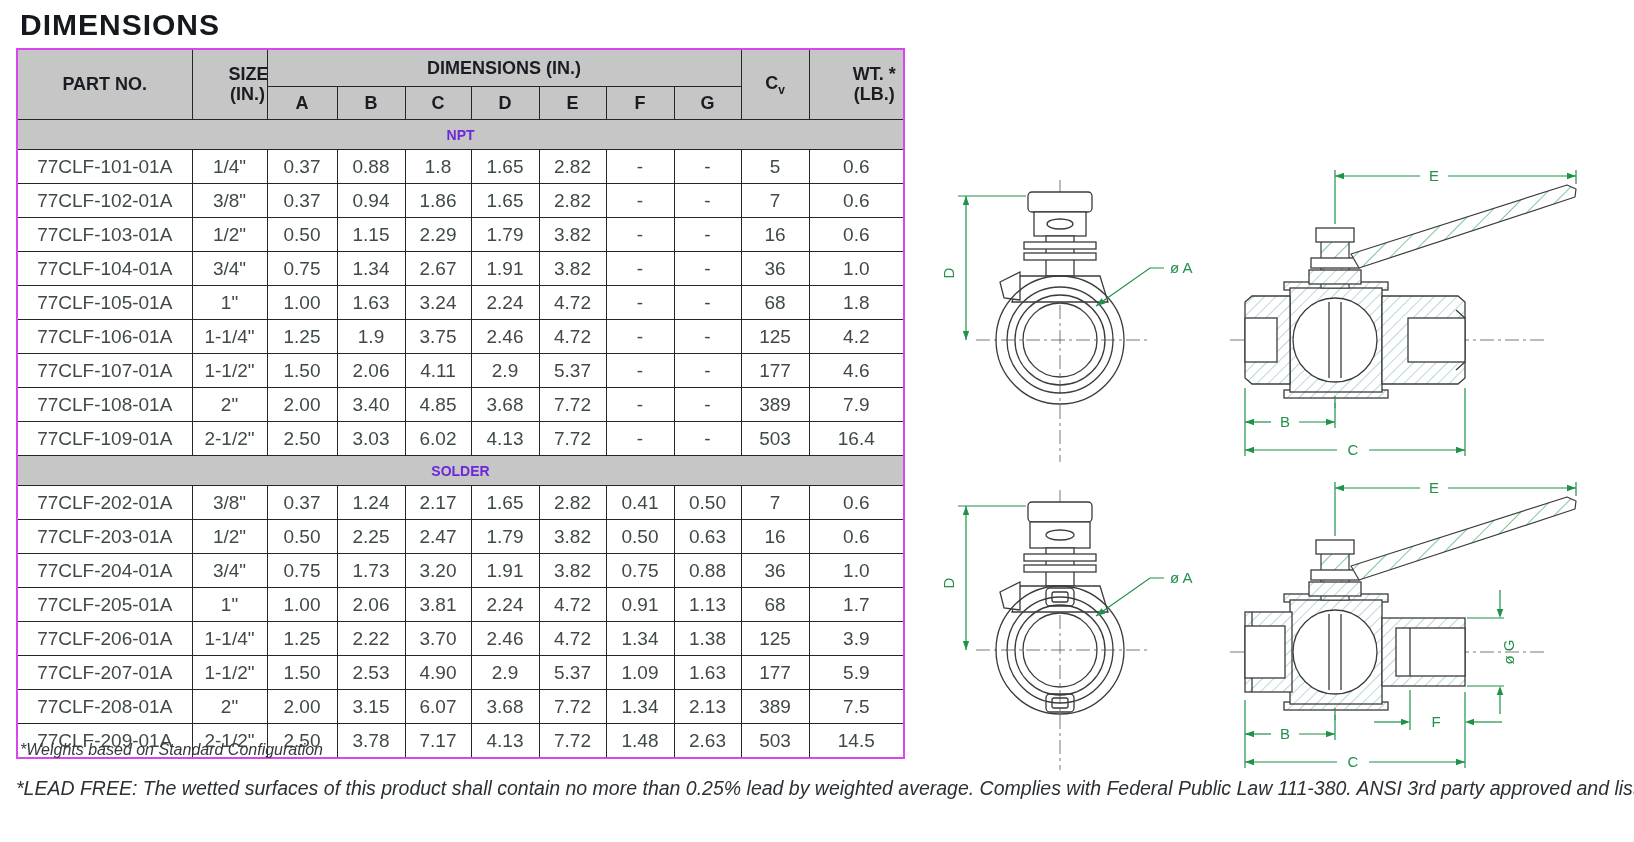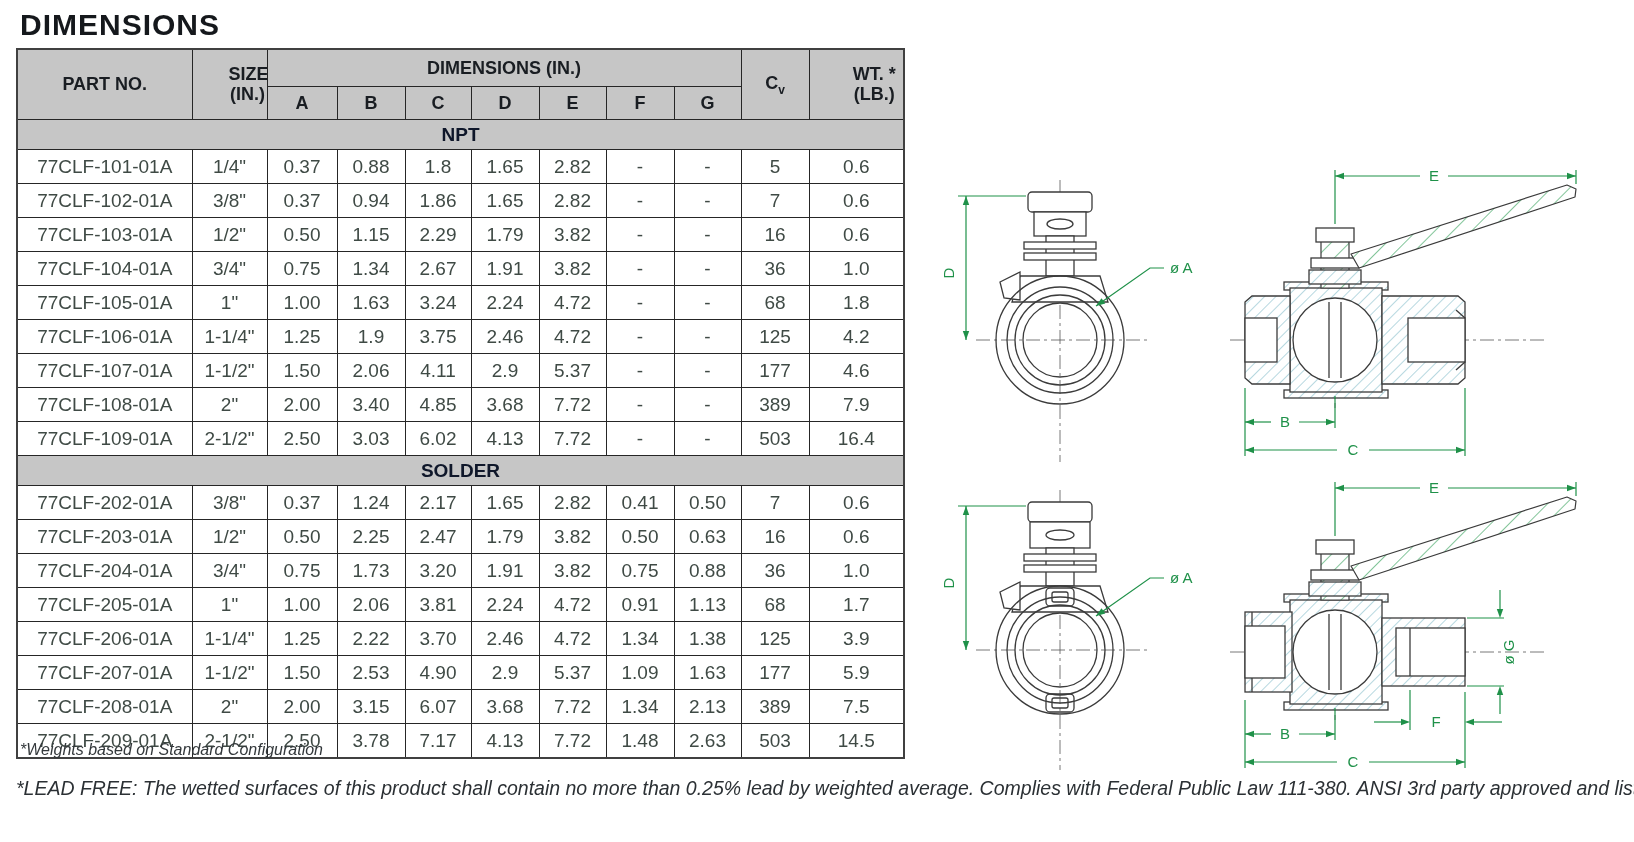--- a/index.html
+++ b/index.html
@@ -3,31 +3,31 @@
 <meta charset="utf-8">
 <style>
   html,body{margin:0;padding:0;background:#ffffff;}
   body{width:1634px;height:842px;position:relative;overflow:hidden;
        font-family:"Liberation Sans",sans-serif;}
 
   .page-title{position:absolute;left:16px;top:4px;margin:4px;
     font-size:30px;font-weight:800;letter-spacing:1px;color:#15181c;}
 
   table.dim-table{position:absolute;left:16px;top:48px;width:887px;
-    border-collapse:collapse;table-layout:fixed;border:2px solid #404040;}
+    border-collapse:collapse;table-layout:fixed;border:2px solid #d946ef;}
   .dim-table th,.dim-table td{border:1px solid #262626;text-align:center;
     vertical-align:middle;padding:0;white-space:nowrap;overflow:hidden;}
   .dim-table thead th{background:#c6c6c6;color:#191d22;font-size:18px;font-weight:700;}
   .dim-table thead tr.h1 th{height:36px;}
   .dim-table thead tr.h2 th{height:32px;}
   .dim-table thead th .hl{line-height:1.1;padding-left:36px;}
   .dim-table sub{font-size:12px;}
   .dim-table tbody td{height:33px;font-size:19px;font-weight:400;color:#3f4a45;}
-  .dim-table tbody tr.band td{background:#c6c6c6;color:#0f172a;font-weight:700;
-    font-size:19px;height:29px;margin-top:38px;}
+  .dim-table tbody tr.band td{background:#c6c6c6;color:#6d28d9;font-weight:700;
+    font-size:14px;height:29px;margin-top:38px;}
 
   .note1{position:absolute;left:20px;top:741px;font-style:italic;
     font-size:16px;color:#33383b;}
   .note2{position:absolute;left:16px;top:777px;font-style:italic;
     font-size:19.5px;color:#2b3034;white-space:nowrap;}
 
   svg.drawings{position:absolute;left:900px;top:140px;}
   .ol{stroke:#3b3b3b;fill:none;stroke-width:1.3;}
   .olw{stroke:#3b3b3b;fill:#ffffff;stroke-width:1.3;}
   .olh{stroke:#3b3b3b;fill:url(#ht);stroke-width:1.3;}

